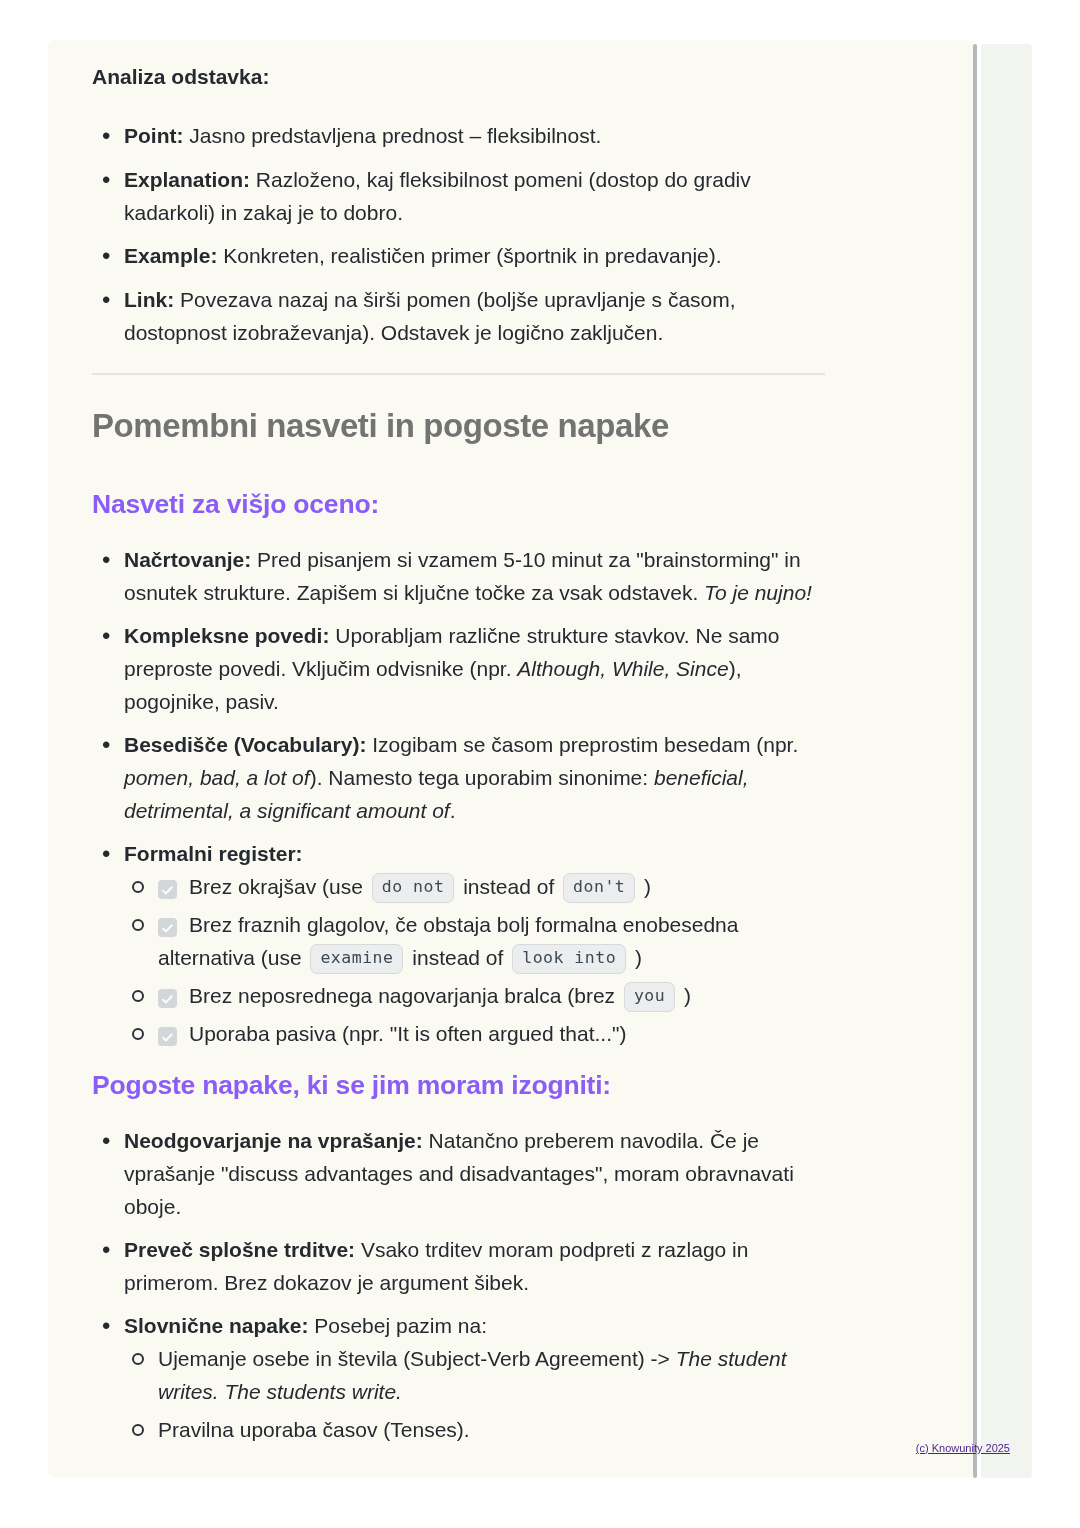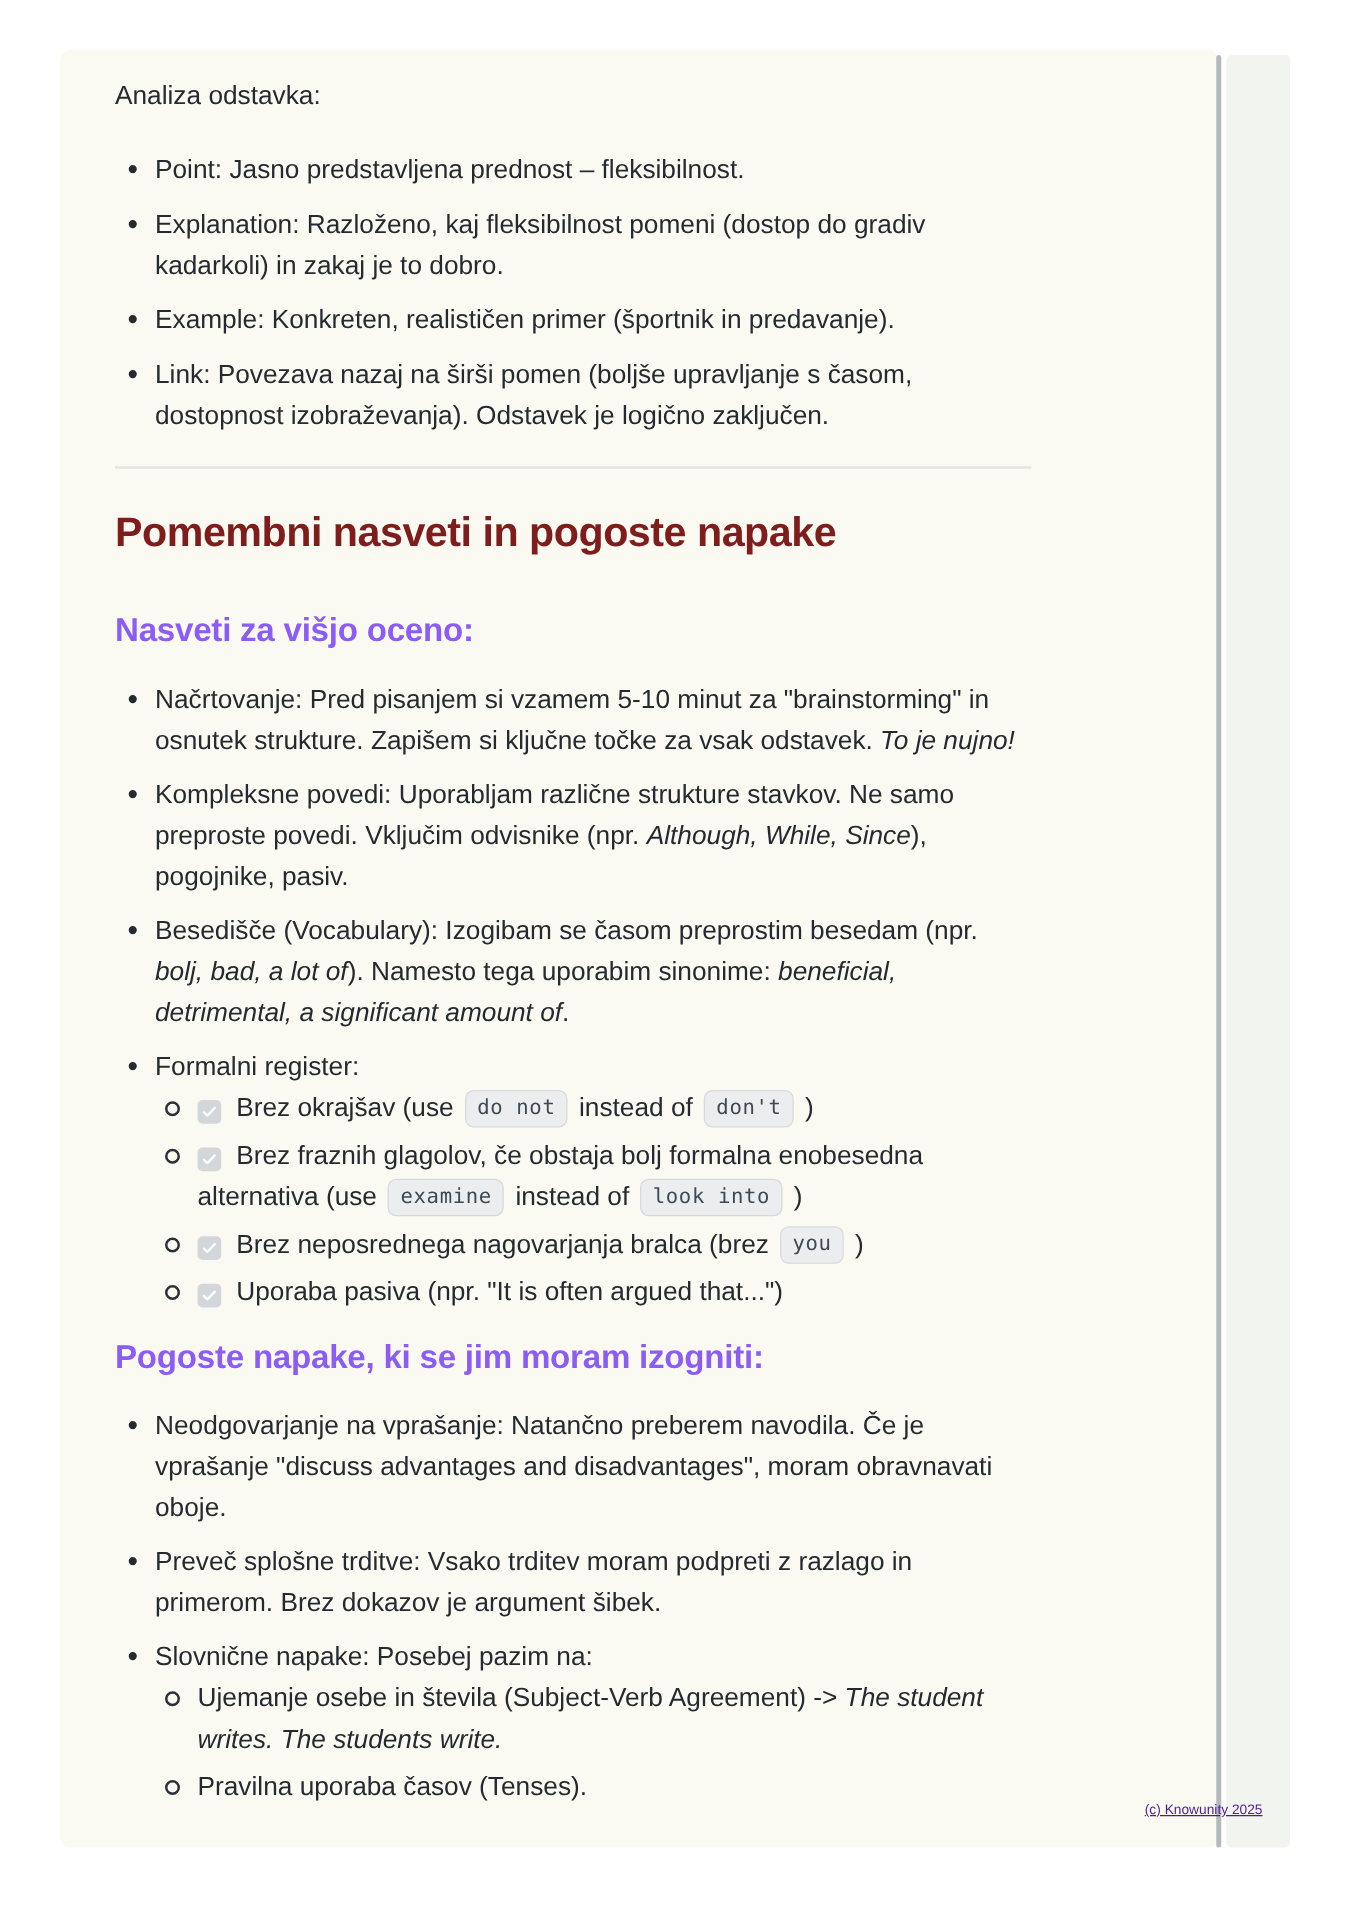--- a/index.html
+++ b/index.html
@@ -11,21 +11,21 @@
   .page{
     position:absolute;left:48px;top:40px;width:927px;height:1438px;
     background:#fbfaf2;border-radius:8px;overflow:hidden;
   }
   .content{
     padding:20px 150px 0 44px;
     color:#252a31;font-size:21px;line-height:33px;
   }
   .h3{font-weight:700;margin:0 0 26px 0;}
   .h1{
-    font-size:33px;line-height:42px;font-weight:700;color:#7f1d1d;
+    font-size:33px;line-height:42px;font-weight:700;color:#737373;
     letter-spacing:-0.4px;margin:0 0 40px 0;
   }
   .h2{
     font-size:26.5px;line-height:34px;font-weight:700;color:#8b5cf6;
     letter-spacing:-0.2px;margin:0 0 22px 0;
   }
   .ul + .h2{margin-top:18px;}
   .hr-line{height:2px;background:#e5e4e0;border:none;margin:24px 0 30px 0;}
   ul.ul, ul.sub{list-style:none;margin:0;padding:0;}
   .ul > li{display:flex;margin-bottom:10px;}
@@ -38,21 +38,21 @@
   .circ::before{
     content:"";display:block;width:8px;height:8px;margin-top:11px;
     border:2.5px solid #2b3138;border-radius:50%;
   }
   .cb{
     display:inline-flex;width:19px;height:19px;border-radius:4px;background:#d3d7da;
     align-items:center;justify-content:center;margin-right:12px;vertical-align:-3px;
     cursor:pointer;
   }
   .cb svg{opacity:.95;}
-  .b{font-weight:400;}
+  .b{font-weight:700;}
   .i{font-style:italic;}
   .chip{
     display:inline-block;font-family:"DejaVu Sans Mono", monospace;
     font-size:16.5px;line-height:1;letter-spacing:0.5px;color:#3e4953;
     background:#ebedee;border:1px solid #d7d9da;border-radius:7px;
     padding:5px 9px 6px 9px;margin:0 3px;vertical-align:2px;
   }
   .edge-line{
     position:absolute;left:973px;top:44px;width:4px;height:1434px;
     background:#b5b9bc;border-radius:2px;
@@ -98,21 +98,21 @@
           <li>
             <span class="dot"></span>
             <div class="li-body"><span class="b">Načrtovanje:</span><span class="r"> Pred pisanjem si vzamem 5-10 minut za "brainstorming" in osnutek strukture. Zapišem si ključne točke za vsak odstavek. </span><span class="i">To je nujno!</span></div>
           </li>
           <li>
             <span class="dot"></span>
             <div class="li-body"><span class="b">Kompleksne povedi:</span><span class="r"> Uporabljam različne strukture stavkov. Ne samo preproste povedi. Vključim odvisnike (npr. </span><span class="i">Although, While, Since</span><span class="r">), pogojnike, pasiv.</span></div>
           </li>
           <li>
             <span class="dot"></span>
-            <div class="li-body"><span class="b">Besedišče (Vocabulary):</span><span class="r"> Izogibam se časom preprostim besedam (npr. </span><span class="i">bolj, bad, a lot of</span><span class="r">). Namesto tega uporabim sinonime: </span><span class="i">beneficial, detrimental, a significant amount of</span><span class="r">.</span></div>
+            <div class="li-body"><span class="b">Besedišče (Vocabulary):</span><span class="r"> Izogibam se časom preprostim besedam (npr. </span><span class="i">pomen, bad, a lot of</span><span class="r">). Namesto tega uporabim sinonime: </span><span class="i">beneficial, detrimental, a significant amount of</span><span class="r">.</span></div>
           </li>
           <li>
             <span class="dot"></span>
             <div class="li-body"><span class="b">Formalni register:</span><ul class="sub">
                 <li>
                   <span class="circ"></span>
                   <div class="li-body"><span class="cb" role="checkbox" aria-checked="true">
                       <span><svg viewBox="0 0 24 24" width="13" height="13" aria-hidden="true">
                           <path d="M4 12.5l5 5 11-11.5" fill="none" stroke="#ffffff" stroke-width="3.5" stroke-linecap="round" stroke-linejoin="round"></path>
                         </svg></span>

